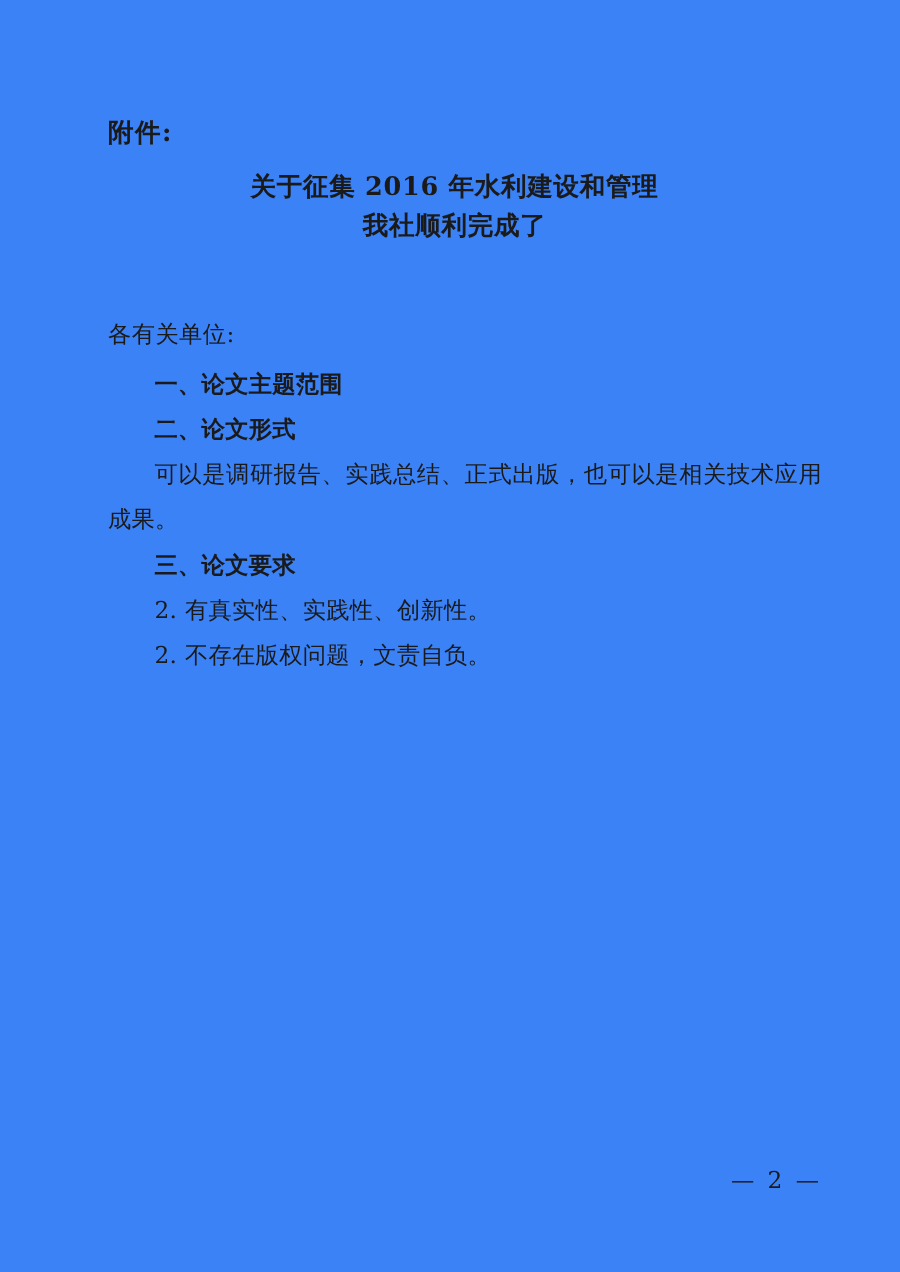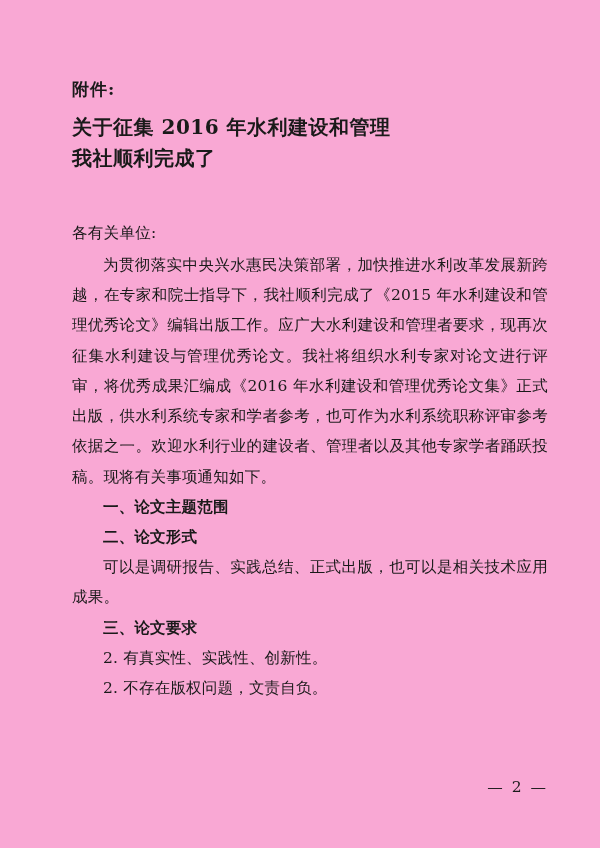--- a/index.html
+++ b/index.html
@@ -11,34 +11,34 @@
     height: 848px;
     background: #ffffff;
     font-family: "DejaVu Serif", "Liberation Serif", serif;
     color: #1a1a1a;
     overflow: hidden;
   }
   .page {
     position: relative;
     width: 600px;
     height: 848px;
-    background: #f9a8d4;
+    background: #3b82f6;
     box-sizing: border-box;
     padding: 78px 52px 30px 72px;
   }
   .attachment-label {
     font-size: 17px;
     font-weight: bold;
     letter-spacing: 1px;
     margin: 0 0 10px 0;
     line-height: 1.4;
   }
   .doc-title {
-    text-align: left;
-    font-size: 20px;
+    text-align: center;
+    font-size: 17px;
     font-weight: bold;
     line-height: 1.55;
     margin: 0 0 6px 0;
     letter-spacing: 0.5px;
     padding-right: 14px;
   }
   .title-line {
     display: block;
   }
   .spacer {
@@ -93,21 +93,20 @@
 
   <div class="doc-title">
     <span class="title-line">关于征集 2016 年水利建设和管理</span>
     <span class="title-line">我社顺利完成了</span>
   </div>
 
   <div class="spacer"></div>
 
   <p class="salutation">各有关单位:</p>
 
-  <p class="body-par">为贯彻落实中央兴水惠民决策部署，加快推进水利改革发展新跨越，在专家和院士指导下，我社顺利完成了《2015 年水利建设和管理优秀论文》编辑出版工作。应广大水利建设和管理者要求，现再次征集水利建设与管理优秀论文。我社将组织水利专家对论文进行评审，将优秀成果汇编成《2016 年水利建设和管理优秀论文集》正式出版，供水利系统专家和学者参考，也可作为水利系统职称评审参考依据之一。欢迎水利行业的建设者、管理者以及其他专家学者踊跃投稿。现将有关事项通知如下。</p>
 
   <p class="section-head">一、论文主题范围</p>
 
   <p class="section-head">二、论文形式</p>
   <p class="plain-par">可以是调研报告、实践总结、正式出版，也可以是相关技术应用成果。</p>
 
   <p class="section-head">三、论文要求</p>
   <p class="plain-par">2. 有真实性、实践性、创新性。</p>
   <p class="plain-par">2. 不存在版权问题，文责自负。</p>
 

